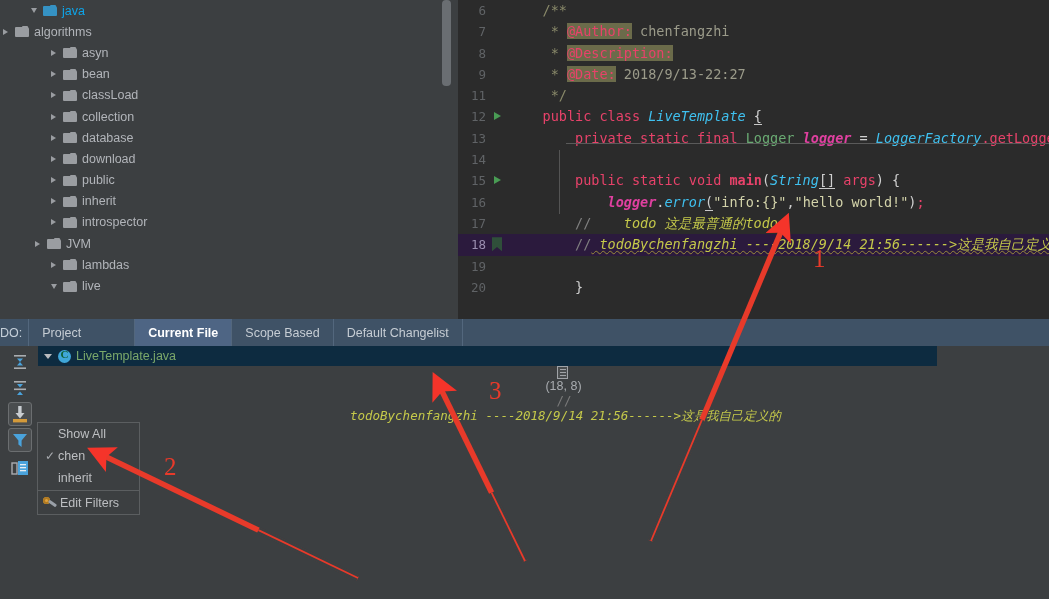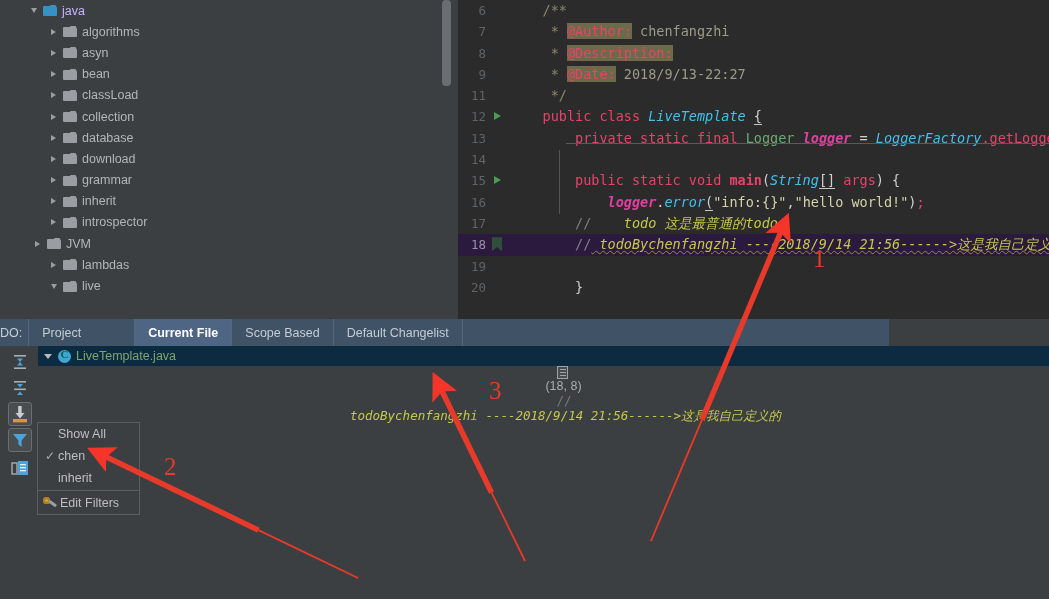--- a/index.html
+++ b/index.html
@@ -65,21 +65,21 @@
   .folder-icon::after {
     content: "";
     position: absolute; left: 7px; top: 0px;
     width: 6px; height: 3px;
     background: #9a9da1;
     border-radius: 1px 1px 0 0;
   }
   .folder-icon.accent::before { background: #3592c4; }
   .folder-icon.accent::after  { background: #3592c4; }
   .tree-label { color: #b2b5ba; }
-  .tree-label.accent { color: #c4b5fd; }
+  .tree-label.accent { color: #0ea5e9; }
 
   
   #tree-scrollbar {
     position: absolute; right: 2px; top: 0;
     width: 9px; height: 319px;
     background: transparent;
   }
   #tree-scrollbar .thumb {
     position: absolute; left: 0; top: 0;
     width: 9px; height: 86px;
@@ -166,21 +166,21 @@
   }
   #indent-guide {
     position: absolute; left: 101px; top: 150px;
     width: 1px; height: 64px;
     background: #545454;
   }
 
   
   #todo-tabbar {
     position: absolute; left: 0; top: 319px;
-    width: 889px; height: 27px;
+    width: 1049px; height: 27px;
     background: #3f5266;
     display: flex;
     align-items: stretch;
     font-size: 12.5px;
     overflow: hidden;
   }
   #todo-label {
     color: #c6d0da;
     padding: 0 6px;
     display: flex; align-items: center;
@@ -223,21 +223,21 @@
     background: #4a4d4f;
   }
   #todo-list {
     position: absolute; left: 38px; top: 0;
     width: 1011px; height: 253px;
     background: #3c3f41;
     overflow: hidden;
   }
   #todo-file-row {
     position: absolute; left: 0; top: 0;
-    width: 1011px; height: 20px;
+    width: 899px; height: 20px;
     background: #0d2b40;
     display: flex; align-items: center;
     font-size: 12.5px;
     white-space: nowrap;
   }
   #todo-file-row .tri-down-sm {
     width: 0; height: 0;
     margin: 0 6px 0 6px;
     border-top: 5px solid #b8bbbf;
     border-left: 4px solid transparent;
@@ -364,21 +364,21 @@
 
   <div id="project-tree">
     <div id="tree-rows">
         <div class="tree-row" style="padding-left: 28px;">
           <span class="tw">
             <span class="tri-down"></span>
           </span>
           <span class="folder-icon accent"></span>
           <span class="tree-label accent">java</span>
         </div>
-        <div class="tree-row" style="padding-left: 48px;">
+        <div class="tree-row" style="">
           <span class="tw">
             <span class="tri-right"></span>
           </span>
           <span class="folder-icon"></span>
           <span class="tree-label">algorithms</span>
         </div>
         <div class="tree-row" style="padding-left: 48px;">
           <span class="tw">
             <span class="tri-right"></span>
           </span>
@@ -418,21 +418,21 @@
             <span class="tri-right"></span>
           </span>
           <span class="folder-icon"></span>
           <span class="tree-label">download</span>
         </div>
         <div class="tree-row" style="padding-left: 48px;">
           <span class="tw">
             <span class="tri-right"></span>
           </span>
           <span class="folder-icon"></span>
-          <span class="tree-label">grammar</span>
+          <span class="tree-label">public</span>
         </div>
         <div class="tree-row" style="padding-left: 48px;">
           <span class="tw">
             <span class="tri-right"></span>
           </span>
           <span class="folder-icon"></span>
           <span class="tree-label">inherit</span>
         </div>
         <div class="tree-row" style="padding-left: 48px;">
           <span class="tw">

